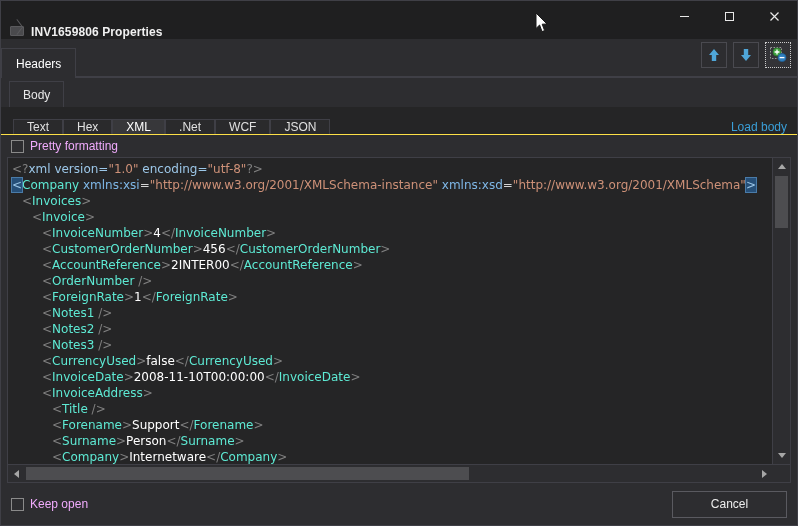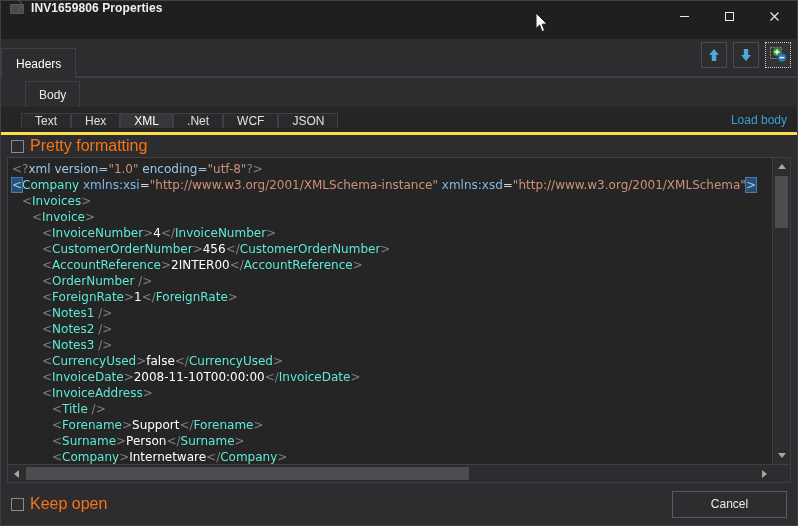--- a/index.html
+++ b/index.html
@@ -20,21 +20,21 @@
     box-sizing: border-box;
     display: flex;
     flex-direction: column;
   }
 
   
   #titlebar {
     height: 38px; min-height: 30px;
     background: #1f1f20;
     display: flex;
-    align-items: flex-start;
+    align-items: flex-end;
     position: relative;
   }
   #title-icon {
     width: 16px; height: 16px;
     margin-left: 8px; margin-right: 6px;
     position: relative;
     flex: 0 0 auto;
   }
   #title-icon .env {
     position: absolute;
@@ -130,21 +130,21 @@
     border: 1px dotted #cccccc;
     background: #333337;
   }
 
   
   #body-tabrow {
     height: 29px; min-height: 29px;
     background: #2d2d30;
     display: flex;
     align-items: flex-end;
-    padding-left: 24px;
+    padding-left: 8px;
     box-sizing: border-box;
   }
   .btab {
     height: 26px;
     padding: 0 13px;
     display: flex;
     align-items: center;
     font-size: 12px;
     color: #e8e8e8;
     background: #2d2d30;
@@ -154,24 +154,24 @@
   }
   #body-tabrow-fill {
     flex: 1; height: 1px;
   }
 
   
   #fmt-row {
     height: 28px; min-height: 28px;
     background: #252526;
     display: flex;
-    align-items: center;
-    padding-left: 20px;
-    box-sizing: border-box;
-    border-bottom: 3px solid #fde047;
+    align-items: flex-end;
+    padding-left: 12px;
+    box-sizing: border-box;
+    border-bottom: 1px solid #fde047;
     position: relative;
   }
   .ftab {
     padding: 0 13px;
     display: flex;
     align-items: center;
     font-size: 12px;
     color: #e0e0e0;
     background: #2a2a2c;
     border: 1px solid #3f3f46;
@@ -206,22 +206,22 @@
   .cbox {
     width: 13px; height: 13px;
     background: #2d2d30;
     border: 1px solid #8a8a8a;
     box-sizing: border-box;
     margin-right: 6px;
     flex: 0 0 auto;
     position: relative;
   }
   .cblabel {
-    color: #f97316;
-    font-size: 16px;
+    color: #f0abfc;
+    font-size: 12px;
   }
 
   
   #editor-wrap {
     flex: 1;
     margin: 0 6px 0 6px;
     background: #252526;
     border: 1px solid #3f3f46;
     box-sizing: border-box;
     position: relative;

